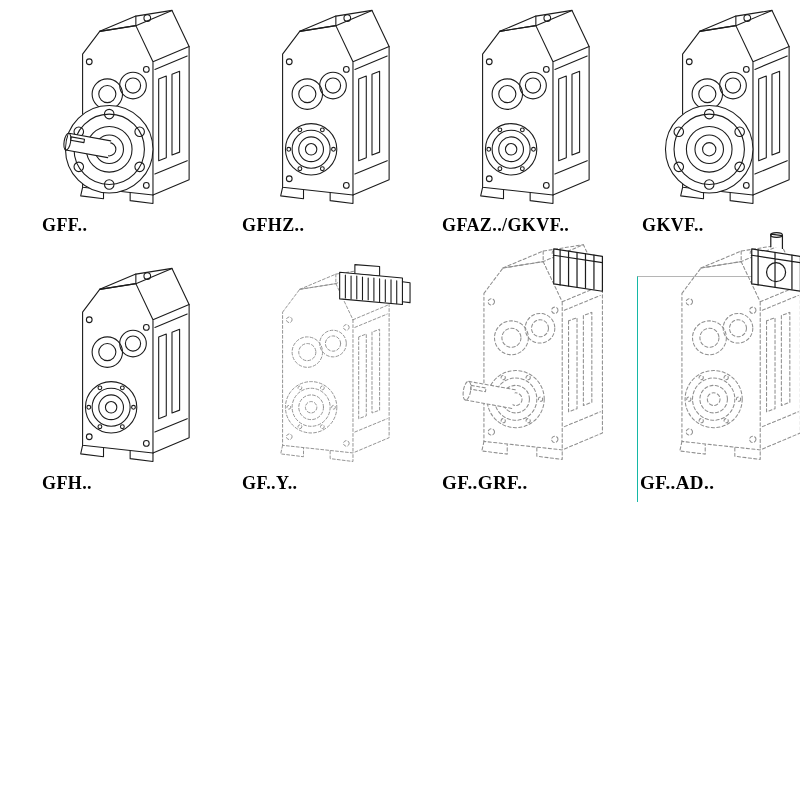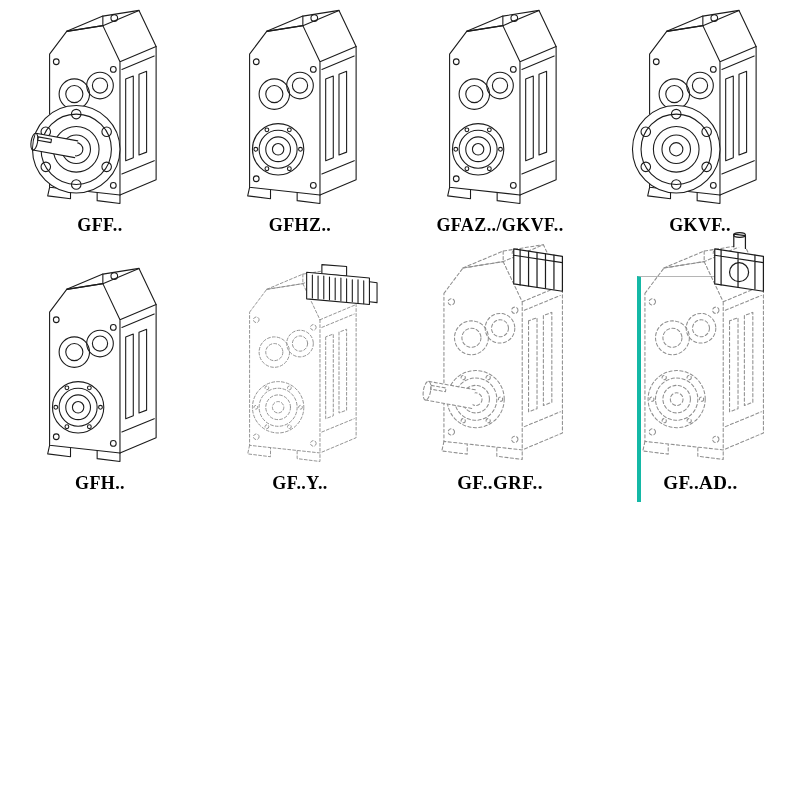--- a/index.html
+++ b/index.html
@@ -4,32 +4,32 @@
 <style>
   html,body{margin:0;padding:0;background:#ffffff;}
   body{width:800px;height:800px;font-family:"Liberation Serif",serif;}
   .catalog{
     display:grid;
     grid-template-columns:repeat(4,200px);
     grid-template-rows:260px 258px 282px;
     width:800px;height:800px;box-sizing:border-box;
   }
   .cell{
-    display:flex;flex-direction:column;align-items:center;justify-content:flex-end;
+    display:flex;flex-direction:column;justify-content:flex-end;
     box-sizing:border-box;padding:2px 2px 8px;
   }
   .art{width:182px;height:214px;}
   .row3 .art{width:196px;height:238px;}
   .art svg{width:100%;height:100%;display:block;}
   .caption{
     font-family:"Liberation Serif",serif;font-weight:700;font-size:18px;
     letter-spacing:.4px;color:#000;margin-top:2px;white-space:nowrap;
   }
   .caption.big{font-size:19px;}
-  .cell.boxed{border-left:4px solid #14b8a6;border-top:1px solid #b5b5b5;margin-left:37px;}
+  .cell.boxed{border-left:1px solid #14b8a6;border-top:1px solid #b5b5b5;margin-left:37px;}
   
   use{fill:none;stroke-width:1.15;stroke-linejoin:round;stroke-linecap:round;}
   use.s{stroke:#1c1c1c;}
   use.d{stroke:#8f8f8f;stroke-dasharray:3 2.2;stroke-width:1;}
   .defs-holder{position:absolute;width:0;height:0;overflow:hidden;}
 </style>
 </head>
 <body>
 
 <svg class="defs-holder" aria-hidden="true">

